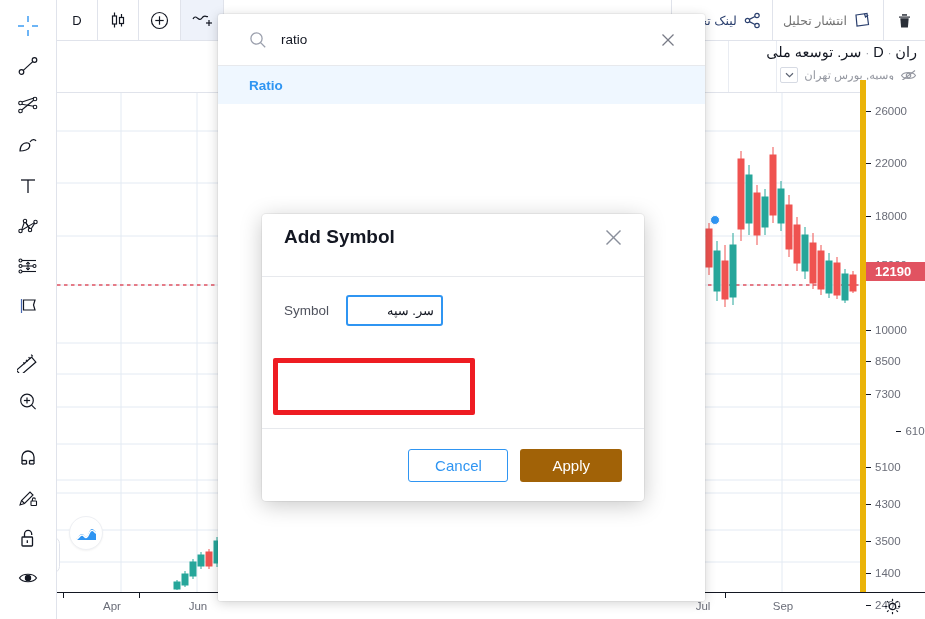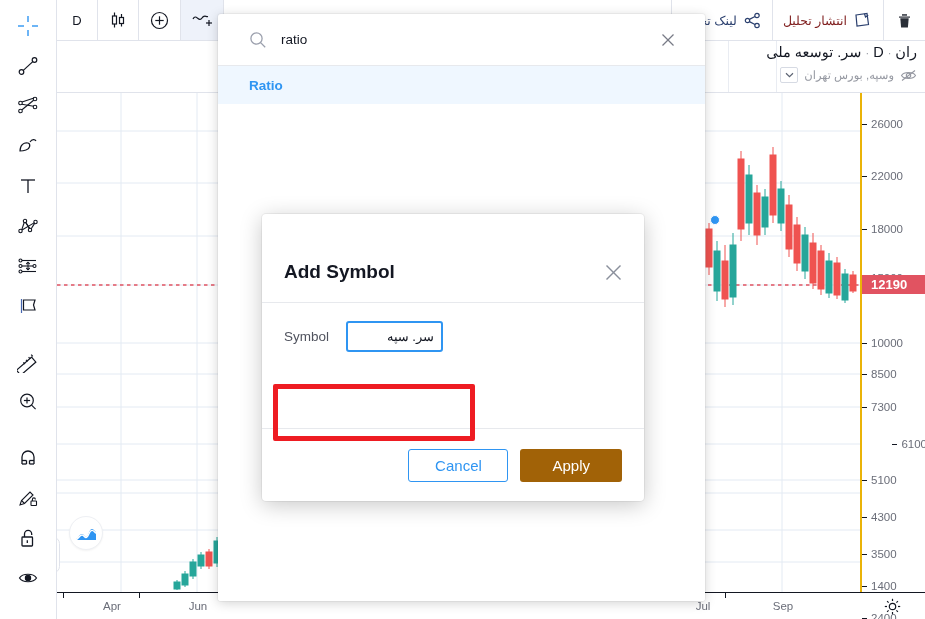--- a/index.html
+++ b/index.html
@@ -81,22 +81,22 @@
 
   .collapse-handle {
     position: absolute; left: -10px; bottom: 19px; width: 13px; height: 36px;
     background: #fff; border: 1px solid #e0e3eb; border-radius: 7px;
     display: flex; align-items: center; justify-content: center; cursor: pointer;
     font-size: 9px; color: #7b8194; z-index: 3;
   }
 
   
   .price-axis {
-    position: absolute; right: 0; top: 93px; width: 65px; bottom: 27px;
-    background: #fff; border-left: 2px solid #eab308;
+    position: absolute; right: 0; top: 80px; width: 65px; bottom: 27px;
+    background: #fff; border-left: 6px solid #eab308;
   }
   .p-tick {
     position: absolute; left: 0; width: 65px; height: 14px;
     font-size: 11.5px; color: #6a6d78; display: flex; align-items: center;
   }
   .p-tick .dash { width: 5px; height: 1px; background: #131722; margin-right: 4px; flex: none; }
   .p-cur {
     position: absolute; left: 0; width: 65px; height: 19px; background: #e15361;
     color: #fff; font-size: 13px; font-weight: bold;
     display: flex; align-items: center; padding-left: 9px;
@@ -154,22 +154,22 @@
   .ind-body { background: #fff; height: 100%; }
 
   
   .symbol-modal {
     position: absolute; left: 262px; top: 214px; width: 382px; height: 287px;
     background: #fff; border-radius: 4px;
     box-shadow: 0 4px 22px rgba(0,0,0,0.22), 0 0 0 1px rgba(0,0,0,0.05);
     z-index: 20; display: flex; flex-direction: column;
   }
   .sm-header {
-    height: 45px; display: flex; align-items: center; justify-content: space-between;
-    padding: 0 18px 16px 22px; border-bottom: 1px solid #e7e9ed; flex: none; margin-top: 44px;
+    height: 63px; display: flex; align-items: center; justify-content: space-between;
+    padding: 0 18px 16px 22px; border-bottom: 1px solid #e7e9ed; flex: none;
   }
   .sm-title { font-size: 19px; font-weight: bold; color: #131722; }
   .sm-body { flex: 1; position: relative; padding: 18px 22px; }
   .sm-row { display: flex; align-items: center; gap: 17px; }
   .sm-label { font-size: 13.5px; color: #50535e; }
   .sm-input {
     width: 97px; height: 31px; border: 2px solid #2f95f2; border-radius: 3px;
     font-size: 13px; color: #131722; padding: 0 7px; outline: none;
     font-family: "Liberation Sans", sans-serif; direction: rtl; text-align: right;
     background: #fff;
@@ -373,21 +373,21 @@
         <line x1="6.4" y1="8.4" x2="12" y2="5.5"></line>
           <line x1="6.4" y1="10.6" x2="12" y2="13.5"></line>
       </svg>
       <span style="color:#2a3f6e;">لینک تحلیل</span>
     </div>
     <div class="tb-btn tb-rtl" style="border-right:1px solid #e0e3eb;border-left:1px solid #e0e3eb;">
       <svg width="20" height="20" viewBox="0 0 20 20" fill="none" stroke="#2a3f6e" stroke-width="1.2">
         <path d="M3 5 L14 3.5 L15.5 14.5 L4 16 Z"></path>
         <path d="M11.5 3.8 L12.5 7 L15.2 5.2"></path>
       </svg>
-      <span style="color:#7f1d1d;">انتشار تحلیل</span>
+      <span style="color:#737373;">انتشار تحلیل</span>
     </div>
     <div class="tb-btn no-border">
       <svg width="19" height="19" viewBox="0 0 19 19" fill="#2a2f38">
         <path d="M4 5.5 h11 v1.2 h-11 z"></path>
         <path d="M7 3.2 h5 v1.5 h-5 z"></path>
         <path d="M5.3 7.2 h8.4 l-0.8 9.3 h-6.8 z"></path>
       </svg>
     </div>
   </div>
 

